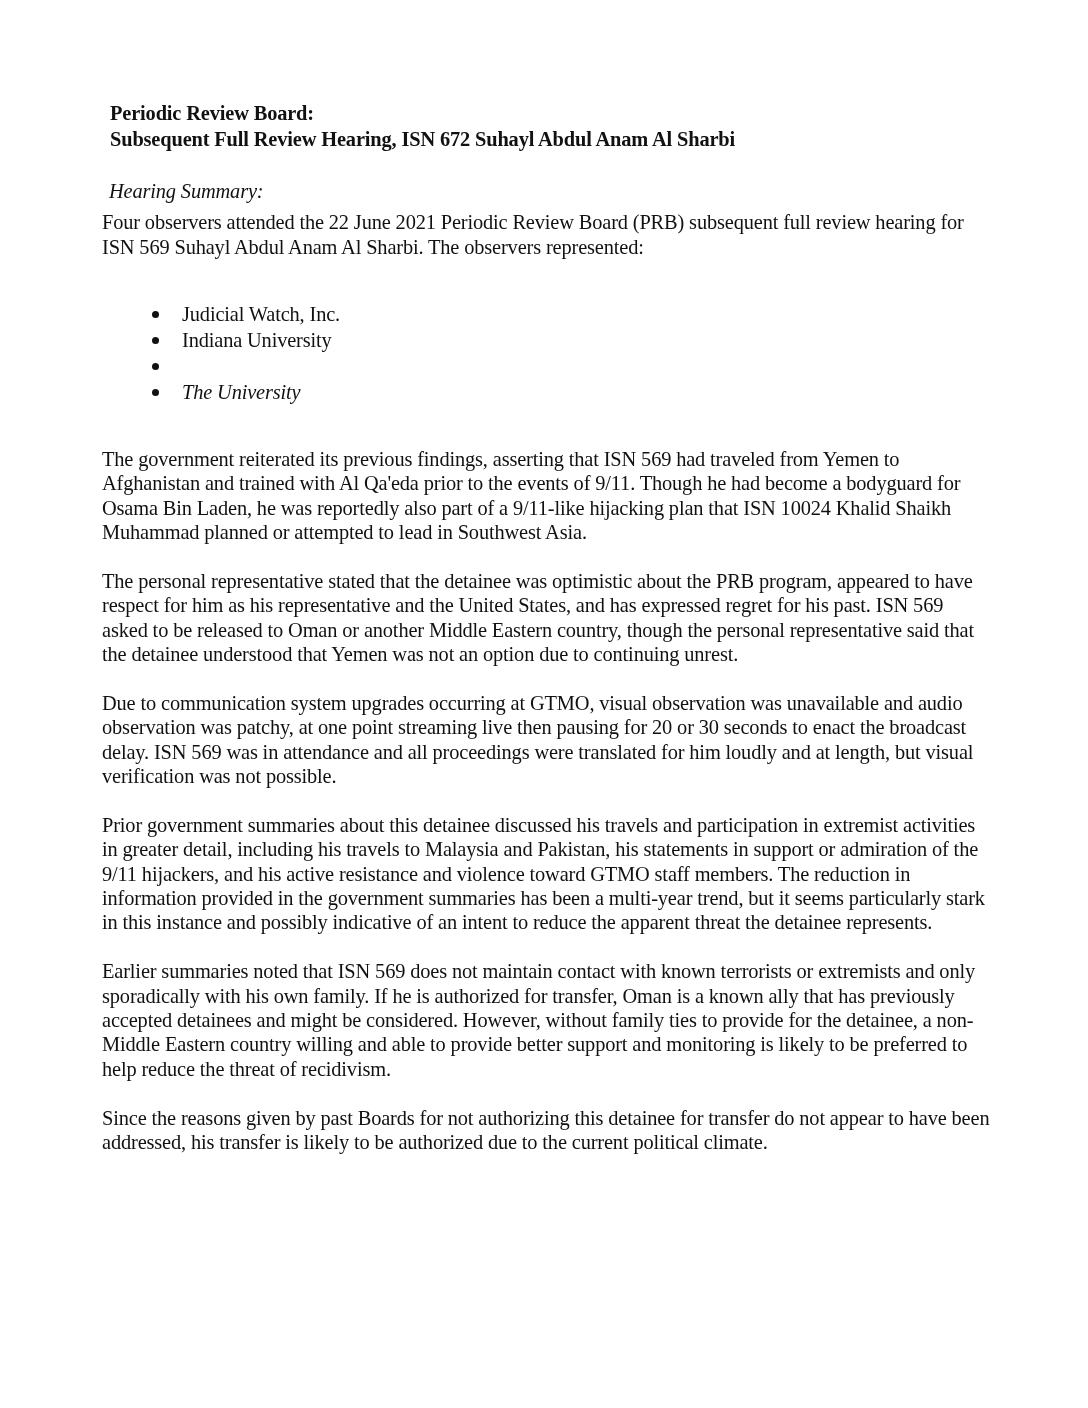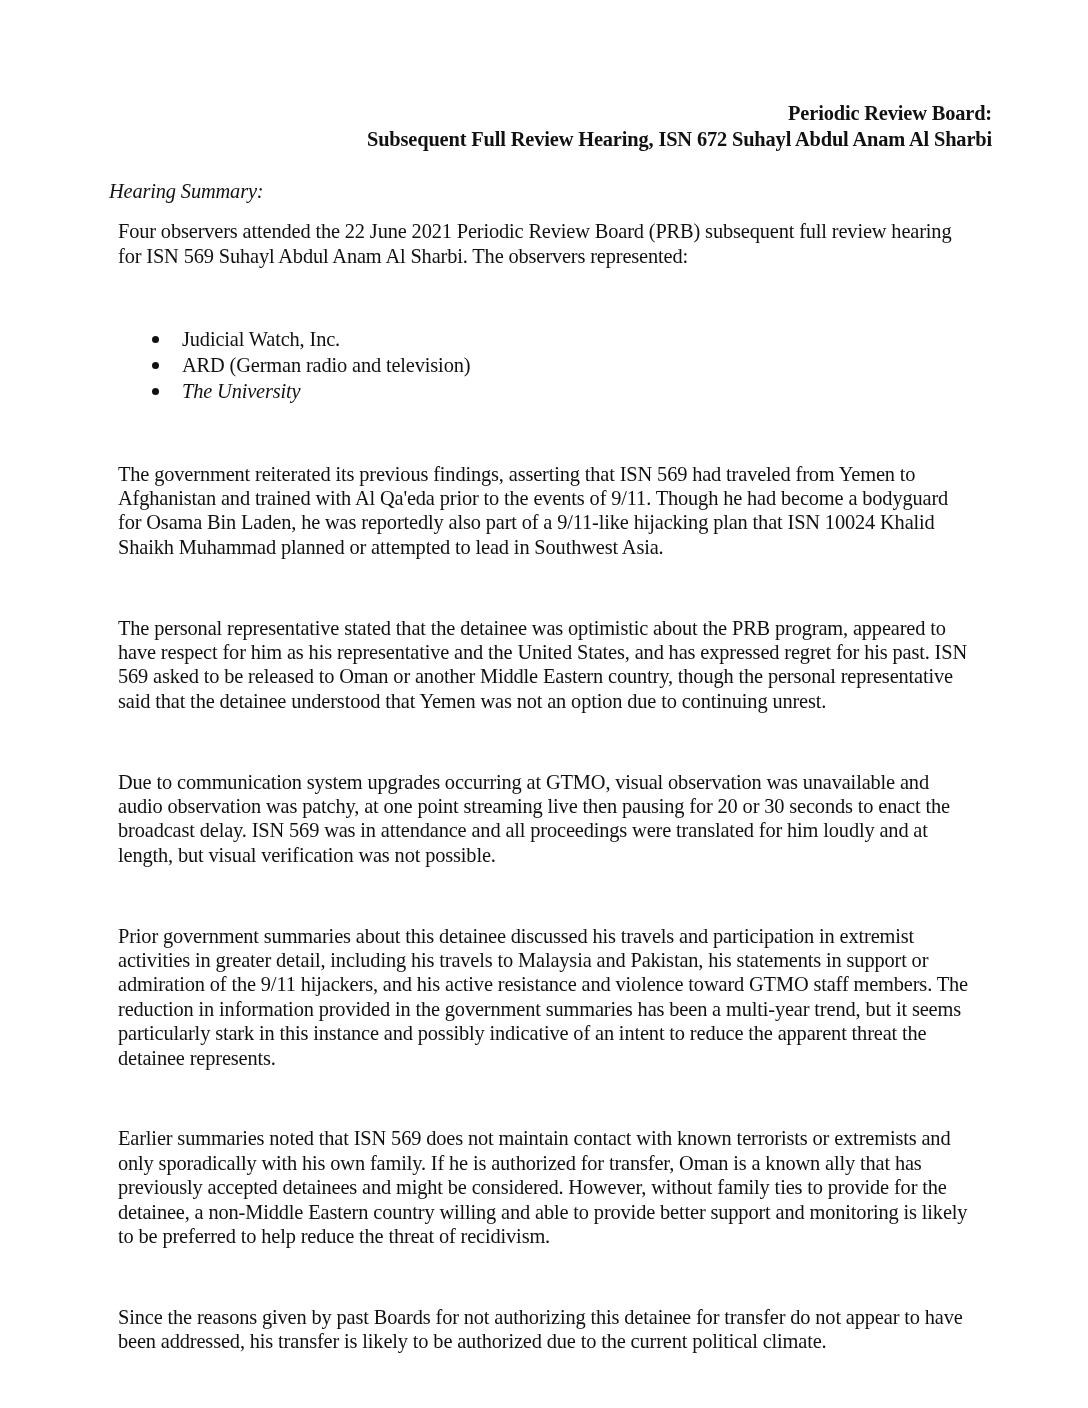--- a/index.html
+++ b/index.html
@@ -18,34 +18,34 @@
     .page {
       position: absolute;
       left: 102px;
       top: 100px;
       width: 890px;
       font-size: 20.4px;
       line-height: 24.4px;
       letter-spacing: -0.15px;
     }
     .title {
-      text-align: right;
+      text-align: left;
       font-weight: bold;
       margin: 0;
       padding-left: 8px;
     }
     .title div {
       line-height: 26px;
     }
     .section-heading {
       font-style: italic;
       margin: 7px;
     }
     p {
-      margin: 16px;
+      margin: 0;
     }
     .gap-title { height: 20px; }
     .gap { height: 24.4px; }
     ul.observers {
       list-style: none;
       margin: 17px;
       padding: 0;
     }
     ul.observers li {
       position: relative;
@@ -79,21 +79,24 @@
     <p class="section-heading">Hearing Summary:</p>
     <p>Four observers attended the 22 June 2021 Periodic Review Board (PRB) subsequent full review hearing for ISN 569 Suhayl Abdul Anam Al Sharbi. The observers represented:</p>
     <div class="gap"></div>
     <ul class="observers">
       <li>
         <span class="bullet"></span>
         <span>Judicial Watch, Inc.</span>
       </li>
       <li>
         <span class="bullet"></span>
-        <span>ARD (German radio and television)</span>
+        <span>Indiana University</span>
+      </li>
+      <li>
+        <span class="bullet"></span>
       </li>
       <li>
         <span class="bullet"></span>
         <span class="italic">The University</span>
       </li>
     </ul>
     <div class="gap"></div>
     <p>The government reiterated its previous findings, asserting that ISN 569 had traveled from Yemen to Afghanistan and trained with Al Qa'eda prior to the events of 9/11. Though he had become a bodyguard for Osama Bin Laden, he was reportedly also part of a 9/11-like hijacking plan that ISN 10024 Khalid Shaikh Muhammad planned or attempted to lead in Southwest Asia.</p>
     <div class="gap"></div>
     <p>The personal representative stated that the detainee was optimistic about the PRB program, appeared to have respect for him as his representative and the United States, and has expressed regret for his past. ISN 569 asked to be released to Oman or another Middle Eastern country, though the personal representative said that the detainee understood that Yemen was not an option due to continuing unrest.</p>

